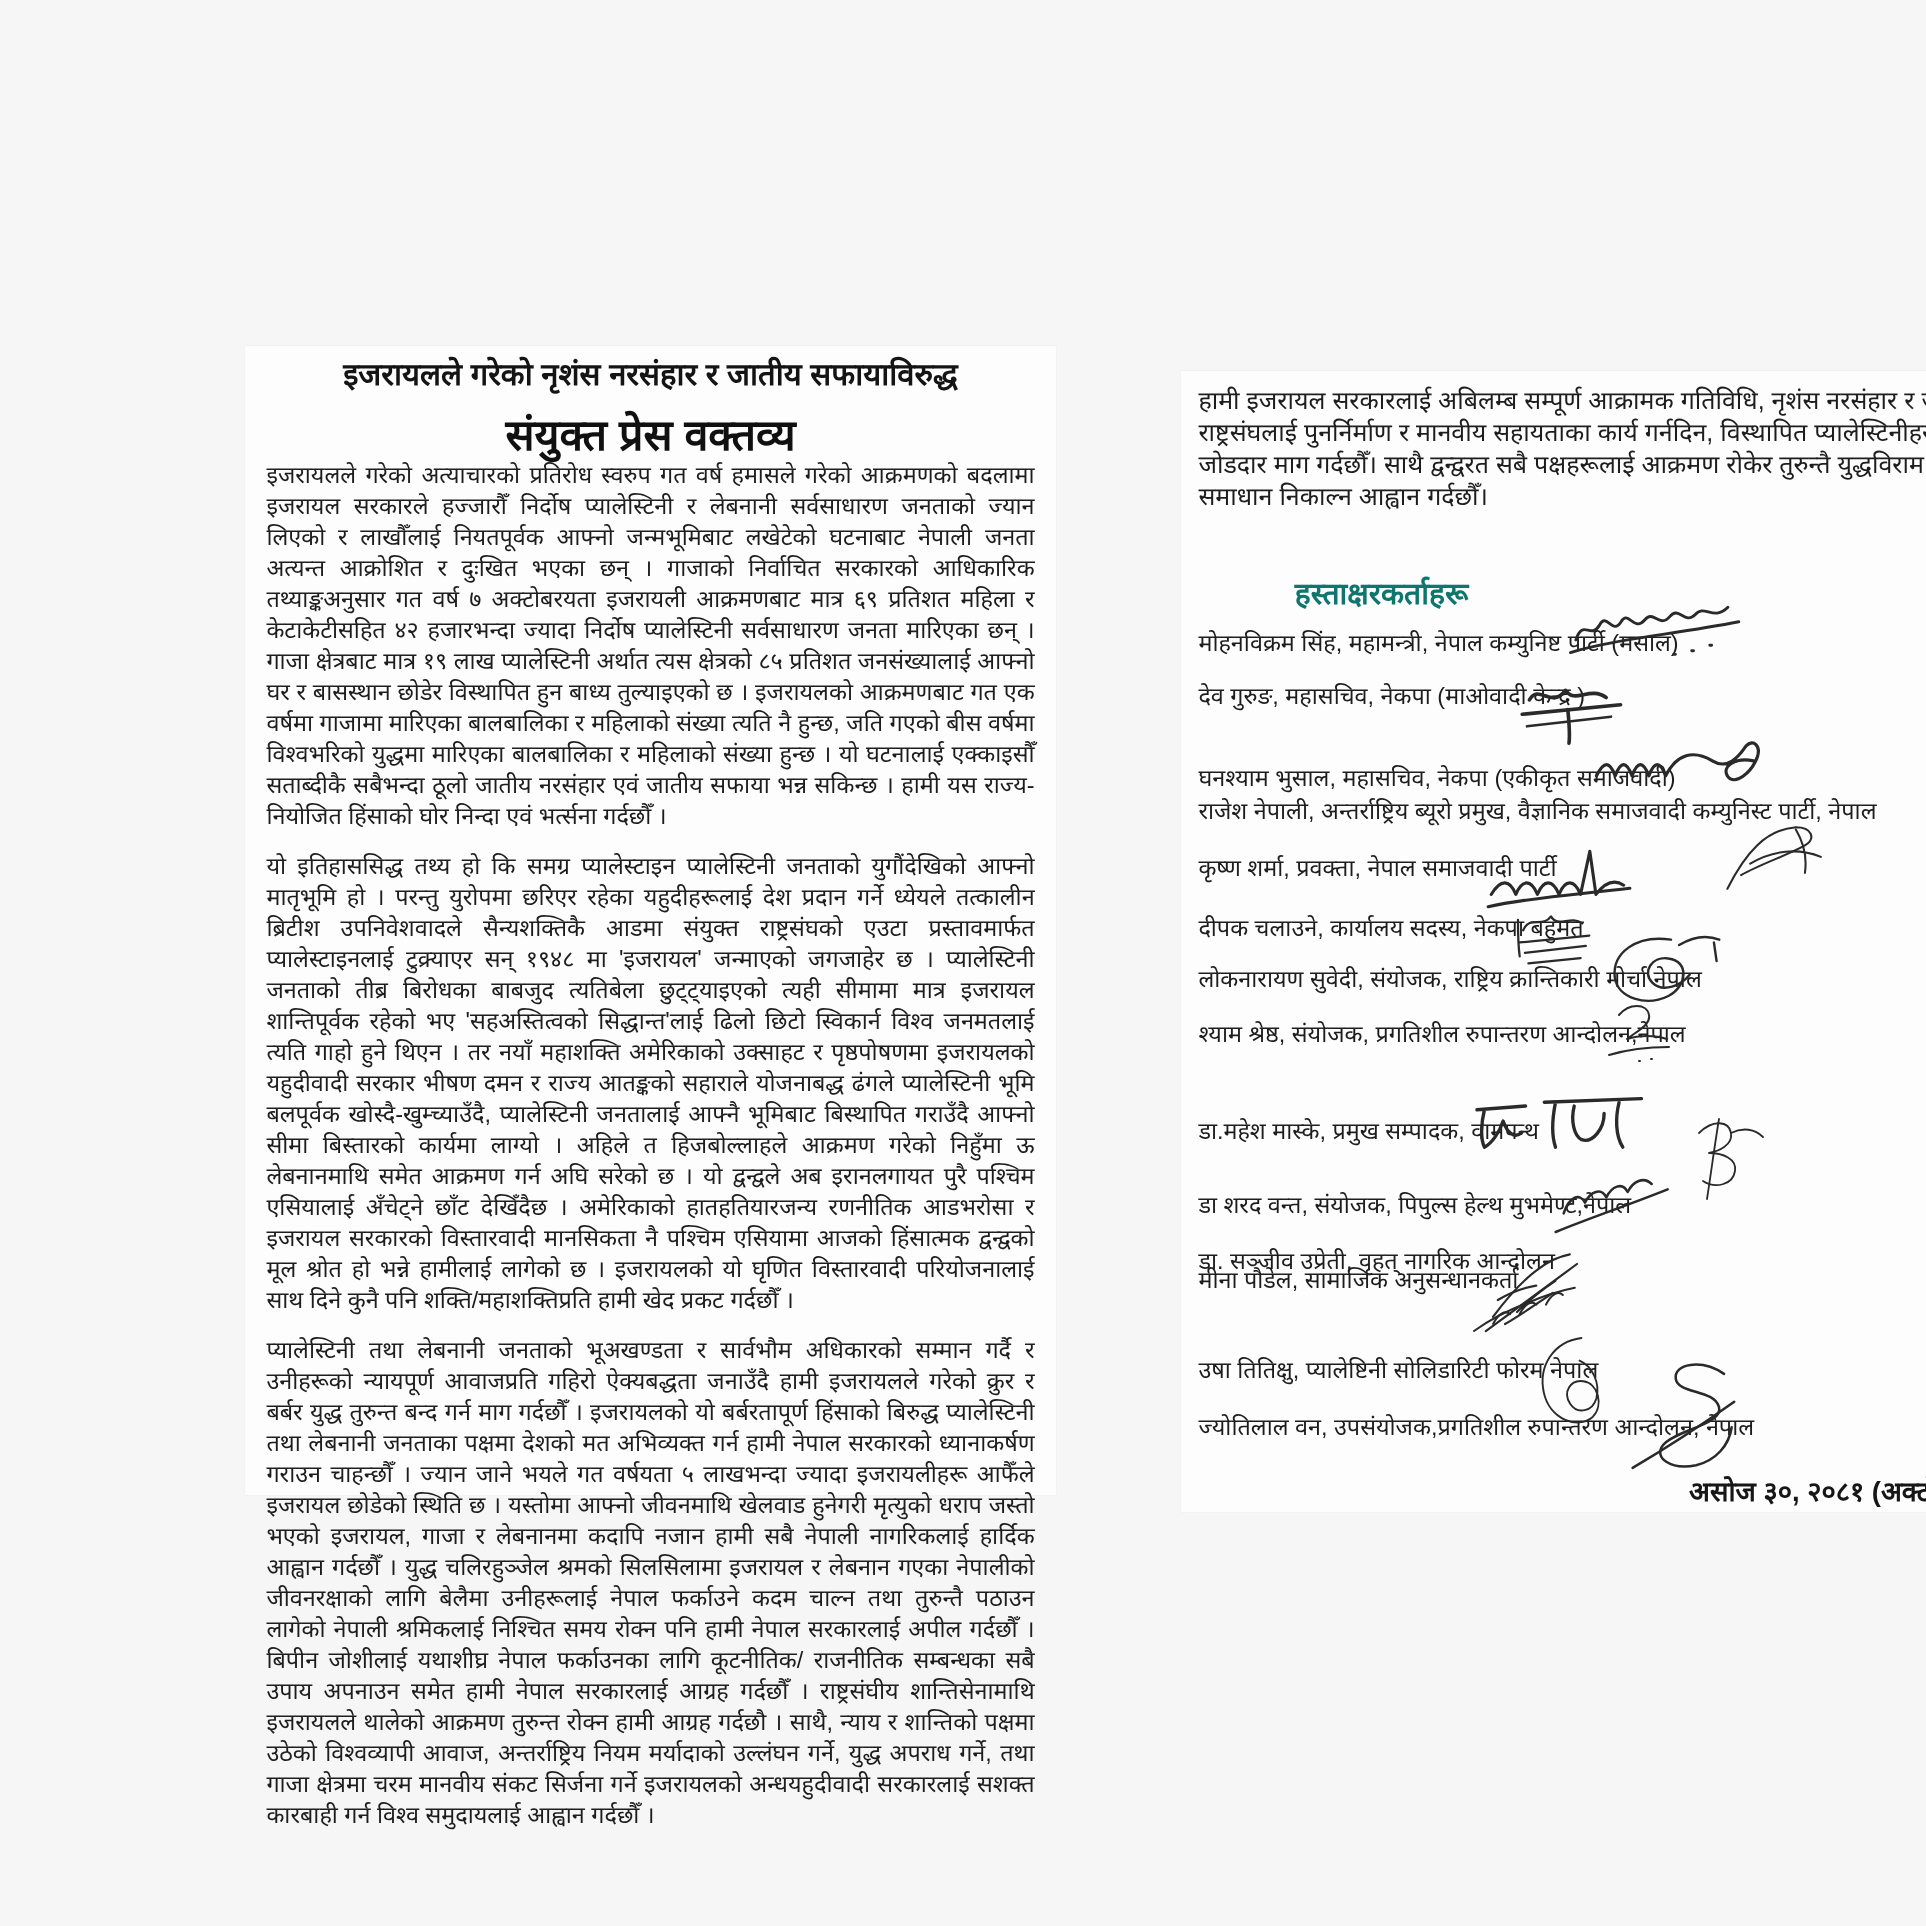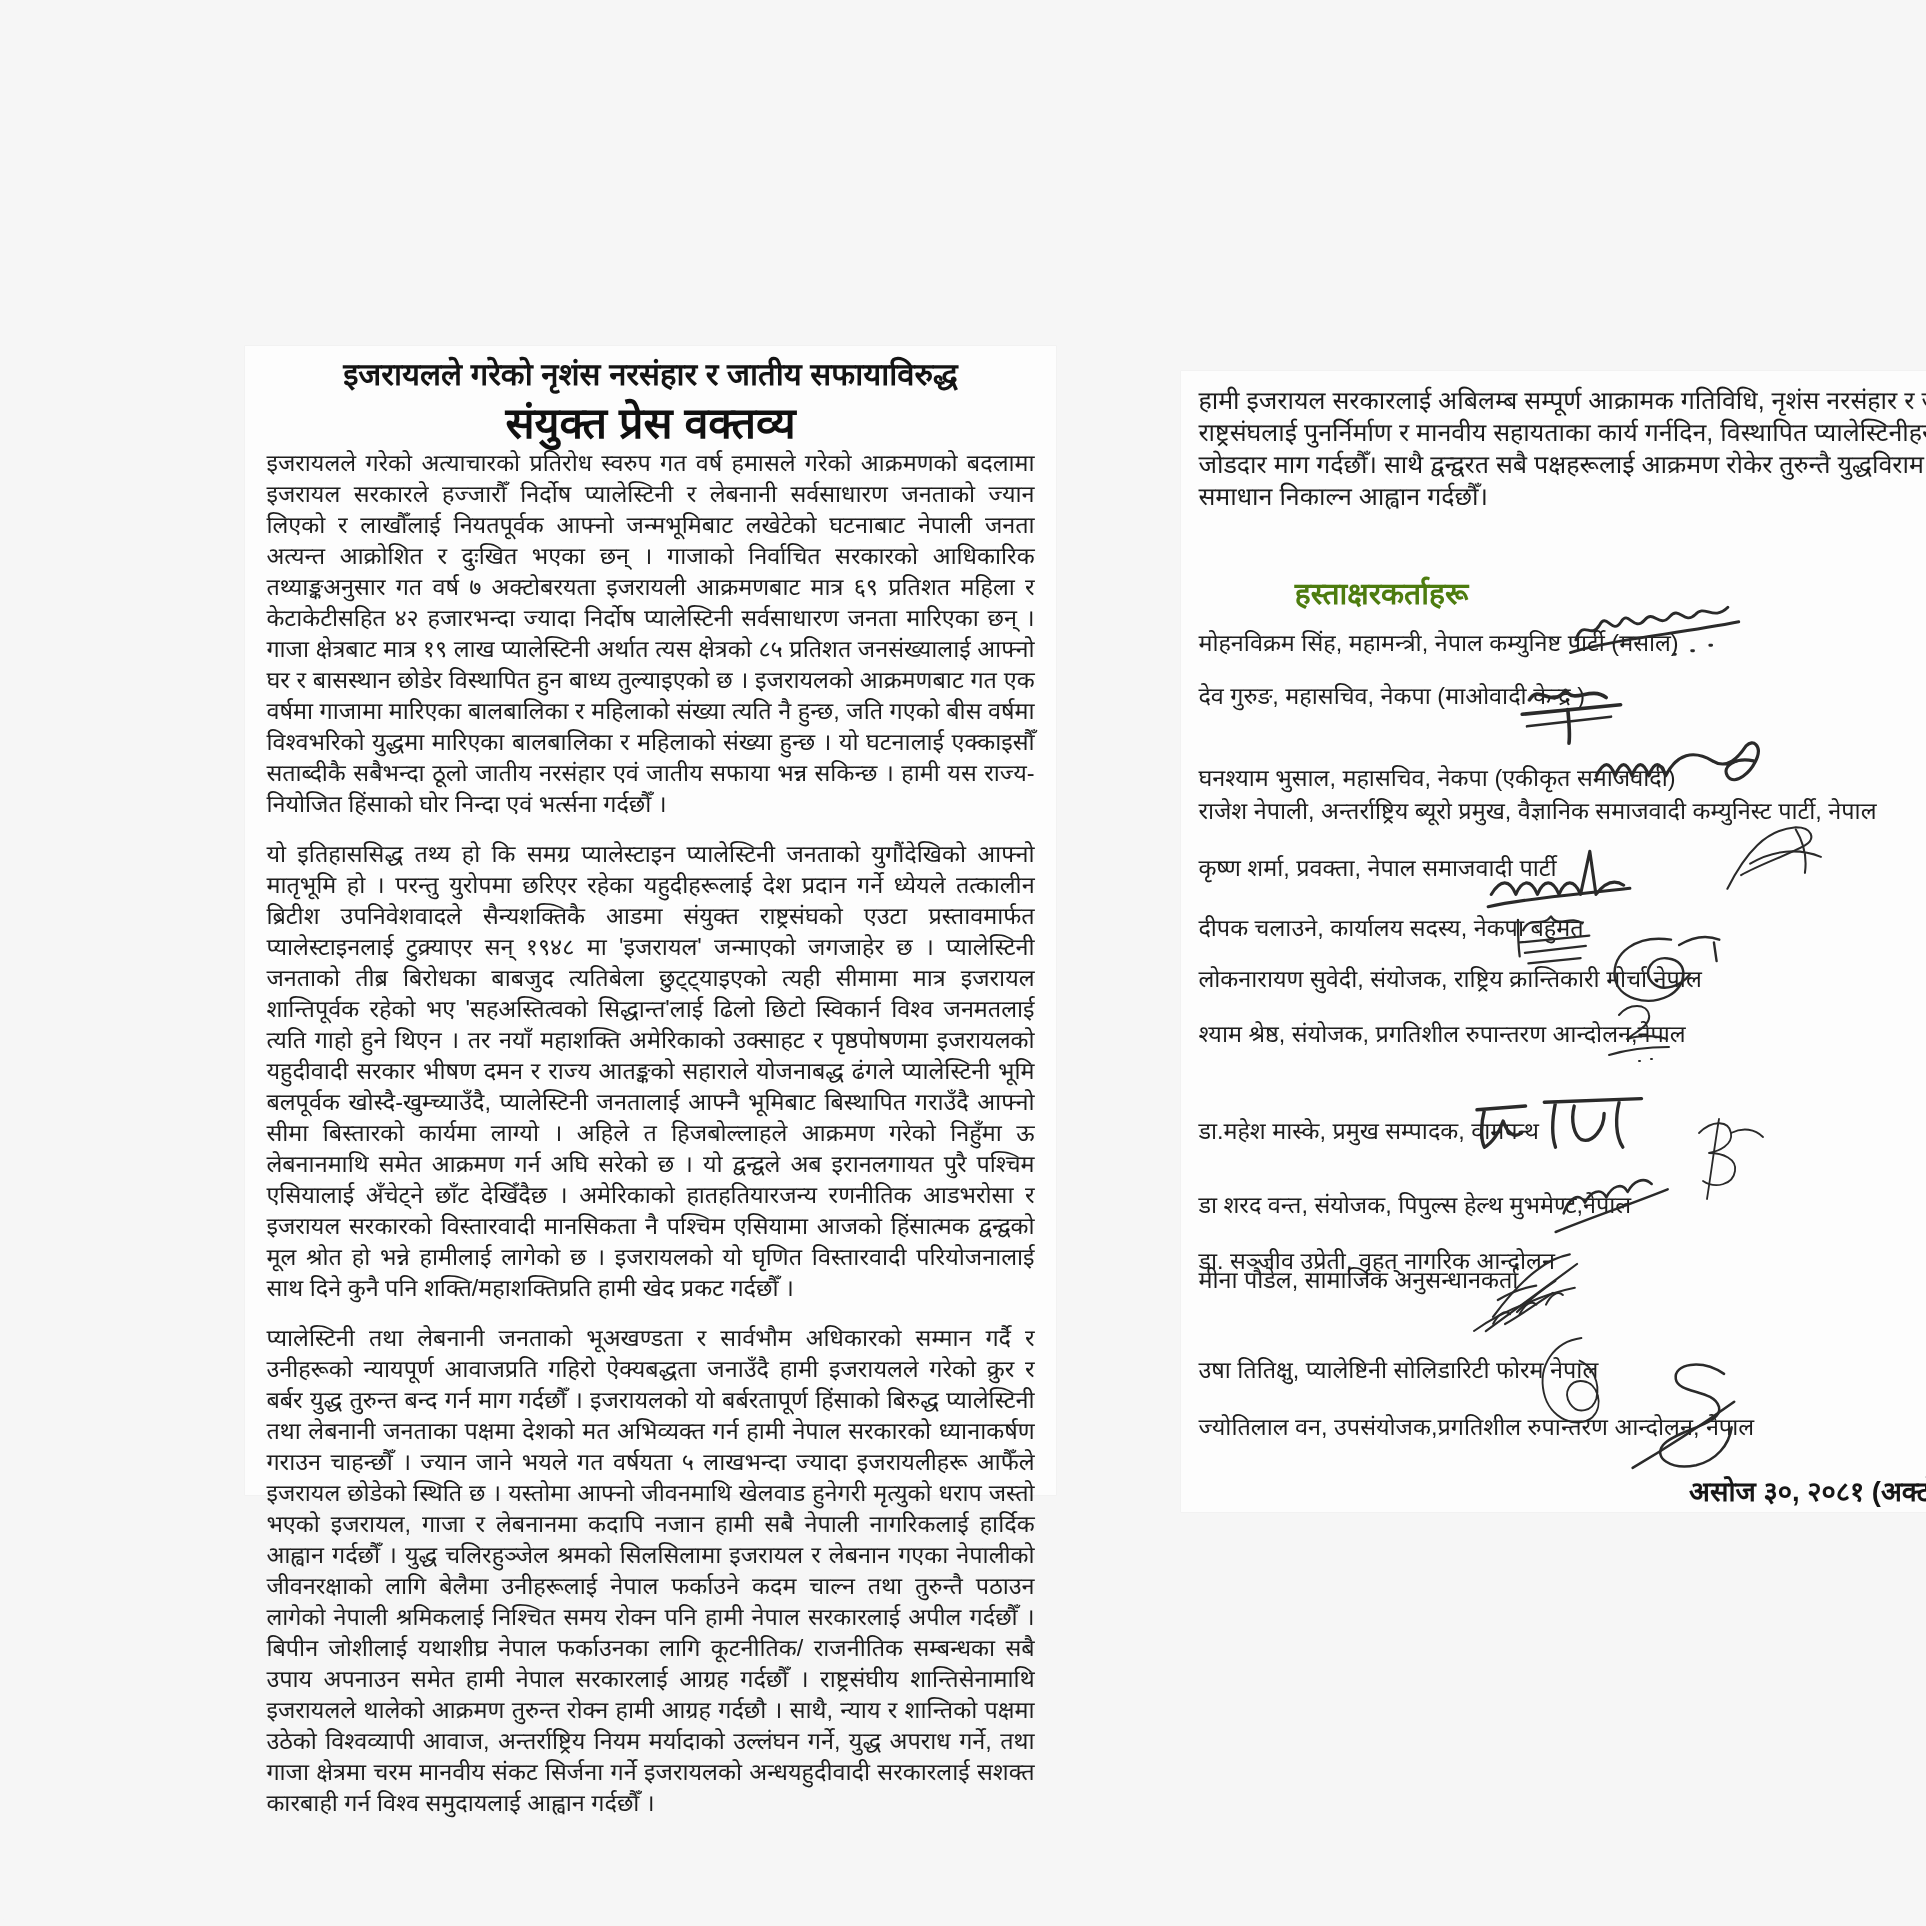--- a/index.html
+++ b/index.html
@@ -31,21 +31,21 @@
     line-height: 37px;
     font-weight: 700;
     color: #141414;
   }
   .doc-title-2 {
     text-align: center;
     font-size: 43px;
     line-height: 48px;
     font-weight: 700;
     color: #101010;
-    margin-top: 6px;
+    margin-top: 18px;
   }
   .body-text { margin-top: 1px; }
   .body-text p {
     margin: 0 0 19px 0;
     font-size: 23.4px;
     line-height: 31px;
     text-align: justify;
     color: #1d1d1d;
   }
   .page-right {
@@ -60,21 +60,21 @@
     line-height: 32px;
     color: #1d1d1d;
   }
   .sign-heading {
     position: absolute;
     left: 0; top: 201px;
     width: 401px;
     text-align: center;
     font-size: 30px;
     font-weight: 700;
-    color: #4d7c0f;
+    color: #0f766e;
   }
   .srow {
     position: absolute;
     left: 17.4px;
     font-size: 23.4px;
     line-height: 31px;
     white-space: nowrap;
     color: #1d1d1d;
   }
   .sig {

